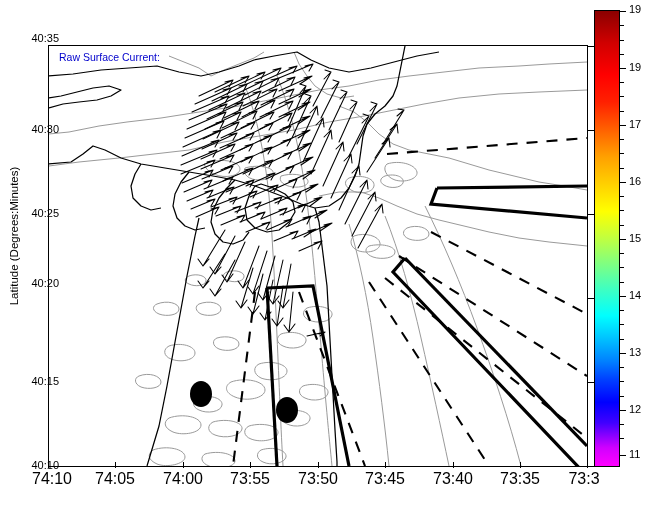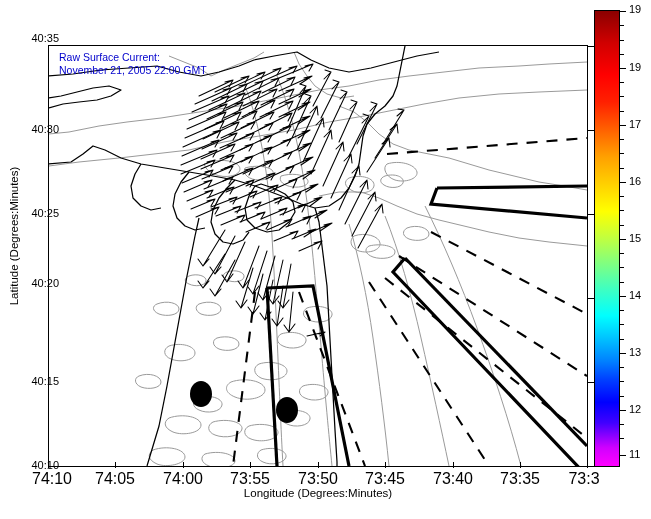--- a/index.html
+++ b/index.html
@@ -303,21 +303,20 @@
 
         <g fill="#000000">
           <ellipse cx="152" cy="348" rx="11" ry="13"></ellipse>
           <ellipse cx="238" cy="364" rx="11" ry="13"></ellipse>
         </g>
 
       </svg>
 
       <div class="annot">
         <div>Raw Surface Current:</div>
-        <div>November 21, 2005 22:00 GMT</div>
       </div>
 
 
     </div>
   </div>
 
   <div>
     <div class="ytick-mark" style="top:46px"></div>
     <div class="ytick-mark" style="top:130px"></div>
     <div class="ytick-mark" style="top:214px"></div>
@@ -350,21 +349,20 @@
     <div class="xtick" style="left:115px">74:05</div>
     <div class="xtick" style="left:183px">74:00</div>
     <div class="xtick" style="left:250px">73:55</div>
     <div class="xtick" style="left:318px">73:50</div>
     <div class="xtick" style="left:385px">73:45</div>
     <div class="xtick" style="left:453px">73:40</div>
     <div class="xtick" style="left:520px">73:35</div>
     <div class="xtick" style="left:584px">73:3</div>
   </div>
 
-  <div class="xlabel">Longitude (Degrees:Minutes)</div>
 
   <div class="cbar"></div>
 
   <div>
     <div class="cbtick" style="top:11px"></div>
     <div class="cbtick" style="top:68px"></div>
     <div class="cbtick" style="top:125px"></div>
     <div class="cbtick" style="top:182px"></div>
     <div class="cbtick" style="top:239px"></div>
     <div class="cbtick" style="top:296px"></div>

